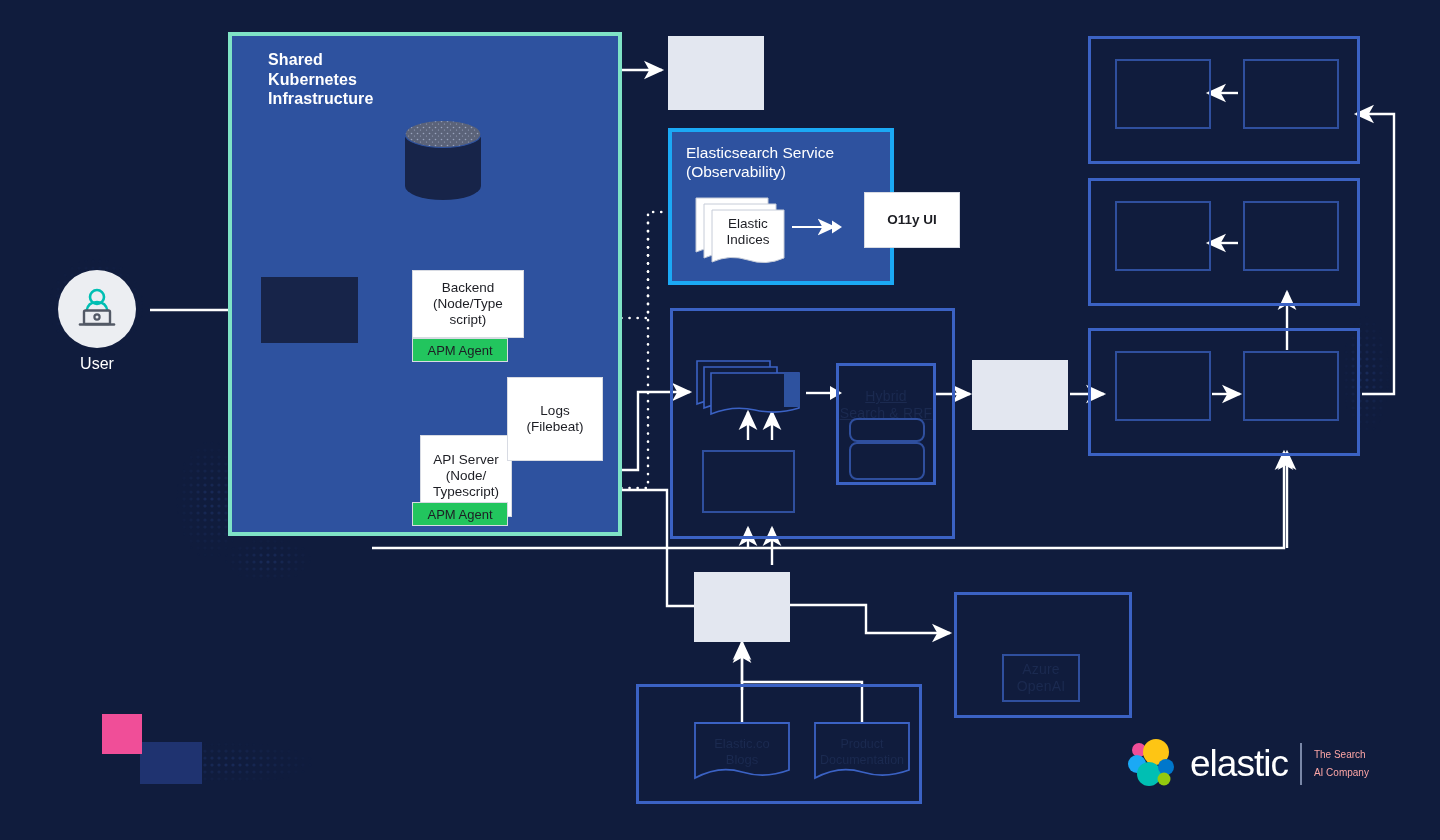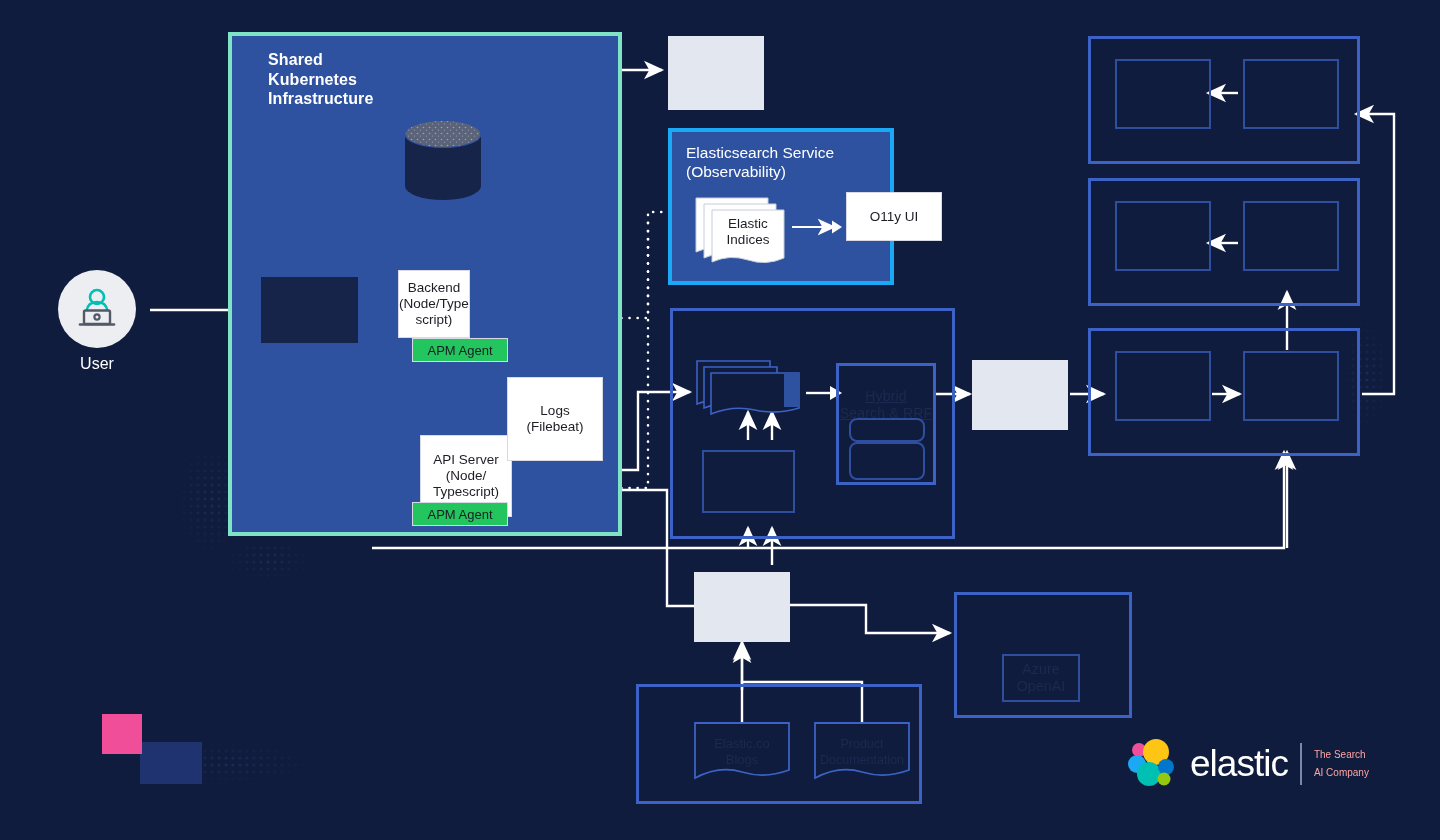--- a/index.html
+++ b/index.html
@@ -249,21 +249,21 @@
       </defs>
       <path d="M1,14 L1,66 A38,14 0 0 0 77,66 L77,14 Z" fill="#172449"></path>
       <ellipse cx="39" cy="14" rx="38" ry="13.5" fill="#5b6379"></ellipse>
       <ellipse cx="39" cy="14" rx="38" ry="13.5" fill="url(#specks)"></ellipse>
       <ellipse cx="39" cy="14" rx="38" ry="13.5" fill="none" stroke="#2e529f" stroke-width="1.2"></ellipse>
     </svg>
   </div>
 
   <div class="abs navy-box" style="left:261px; top:277px; width:97px; height:66px;"></div>
 
-  <div class="abs wbox" style="left:398px; top:270px; width:72px; height:68px;">Backend
+  <div class="abs wbox" style="left:412px; top:270px; width:112px; height:68px;">Backend
 (Node/Type
 script)</div>
   <div class="abs apm" style="left:412px; top:338px; width:96px; height:24px;">APM Agent</div>
 
   <div class="abs wbox" style="left:420px; top:435px; width:92px; height:82px;">API Server
 (Node/
 Typescript)</div>
   <div class="abs apm" style="left:412px; top:502px; width:96px; height:24px;">APM Agent</div>
 
   <div class="abs wbox" style="left:507px; top:377px; width:96px; height:84px;">Logs
@@ -284,21 +284,21 @@
     </svg>
     <div style="position:absolute;left:18px;top:20px;width:72px;text-align:center;color:#1d1e24;font-size:13.5px;line-height:16px;white-space:pre-line;">Elastic
 Indices</div>
   </div>
 
   <svg class="abs" style="left:790px; top:216px; width:56px; height:22px;">
     <path d="M2,11 L44,11" stroke="#ffffff" stroke-width="2.2" fill="none" marker-end="url(#ar)"></path>
     <path d="M42,4.5 L52,11 L42,17.5 Z" fill="#ffffff"></path>
   </svg>
 
-  <div class="abs wbox" style="left:846px; top:192px; width:96px; height:49px;">O11y UI</div>
+  <div class="abs wbox" style="left:864px; top:192px; width:96px; height:56px;font-weight:bold;">O11y UI</div>
 
   <div class="abs ob-outer" style="left:670px; top:308px; width:285px; height:231px;"></div>
 
   <div class="abs" style="left:696px; top:360px; width:110px; height:58px;">
     <svg width="110" height="58" viewBox="0 0 110 58">
       <path d="M1,1 H74 V40 q-18,7 -36,2 T1,44 Z" fill="#101c3d" stroke="#3b62c4" stroke-width="1.6"></path>
       <path d="M8,7 H81 V44 q-18,7 -36,2 T8,48 Z" fill="#101c3d" stroke="#3b62c4" stroke-width="1.6"></path>
       <path d="M15,13 H103 V48 q-22,7 -44,2 T15,54 Z" fill="#101c3d" stroke="#3b62c4" stroke-width="1.6"></path>
       <rect x="88" y="13" width="16" height="34" fill="#2e529f"></rect>
     </svg>

